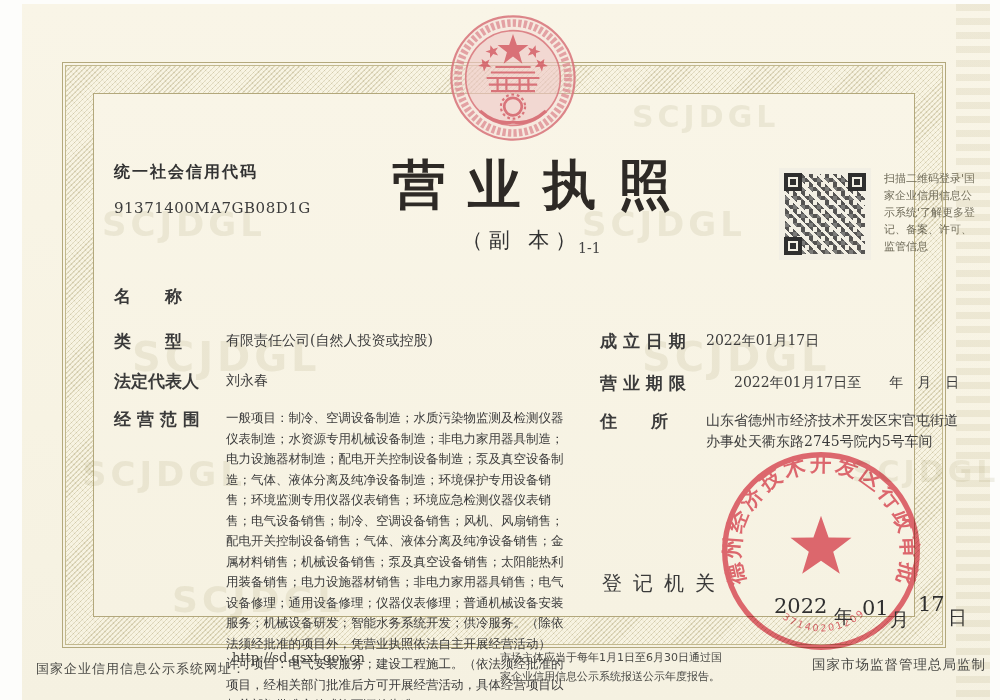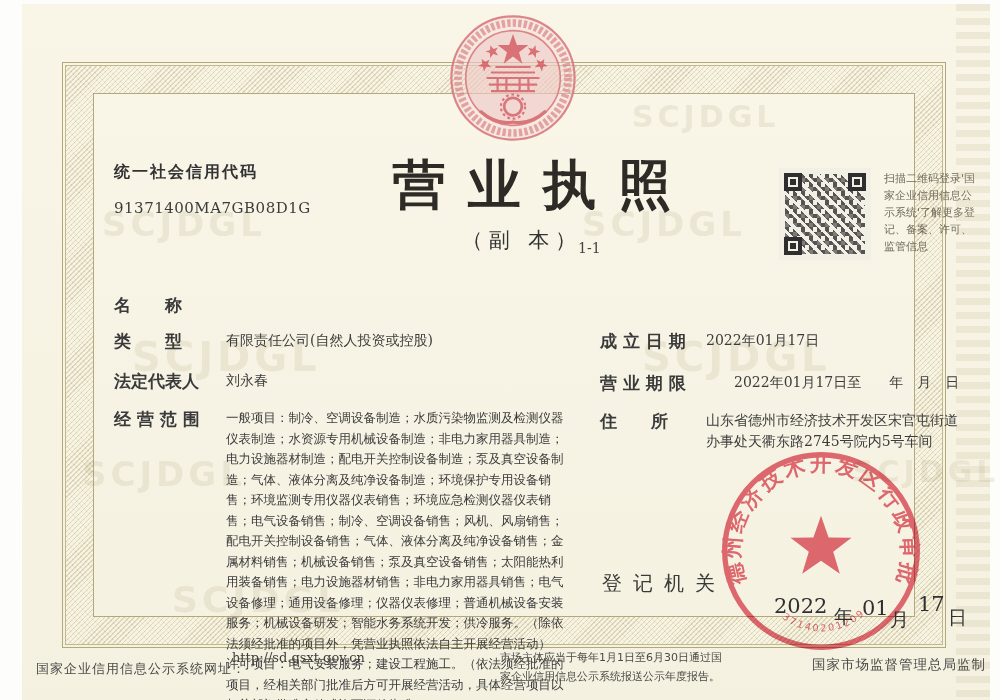--- a/index.html
+++ b/index.html
@@ -124,21 +124,21 @@
     <div class="copynum">1-1</div>
 
     <div class="qr">
       <div class="cells"></div>
       <div class="finder" style="left:5px;top:5px;"></div>
       <div class="finder" style="right:5px;top:5px;"></div>
       <div class="finder" style="left:5px;bottom:5px;"></div>
     </div>
     <div class="qr-caption">扫描二维码登录'国家企业信用信息公示系统'了解更多登记、备案、许可、监管信息</div>
 
-    <div class="row" style="left:92px;top:290px;">
+    <div class="row" style="left:92px;top:281px;">
       <span class="flabel" style="width:112px;">名　　称</span>
     </div>
     <div class="row" style="left:92px;top:326px;">
       <span class="flabel" style="width:112px;">类　　型</span>
       <span class="fvalue">有限责任公司(自然人投资或控股)</span>
     </div>
     <div class="row" style="left:92px;top:366px;">
       <span class="flabel" style="width:112px;">法定代表人</span>
       <span class="fvalue">刘永春</span>
     </div>

